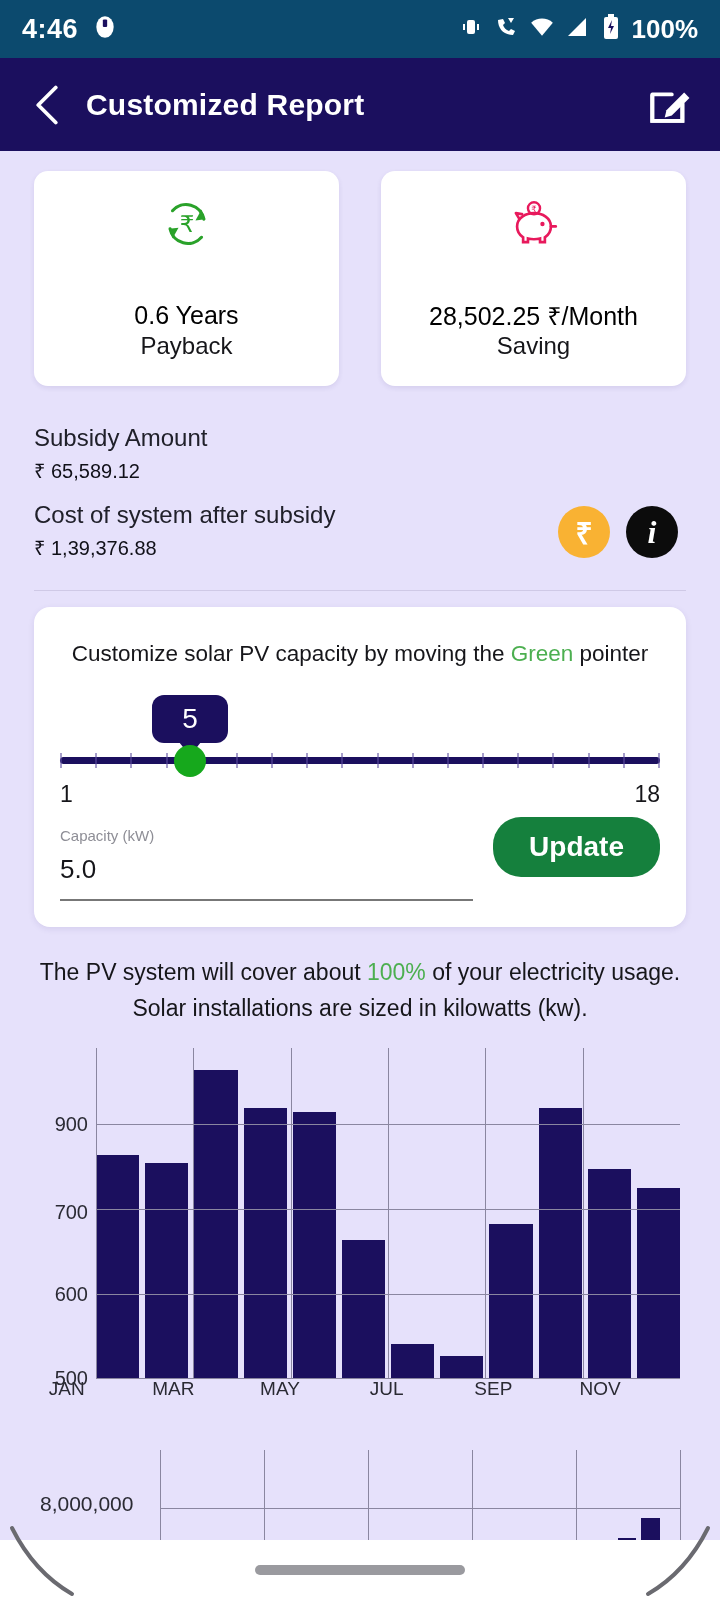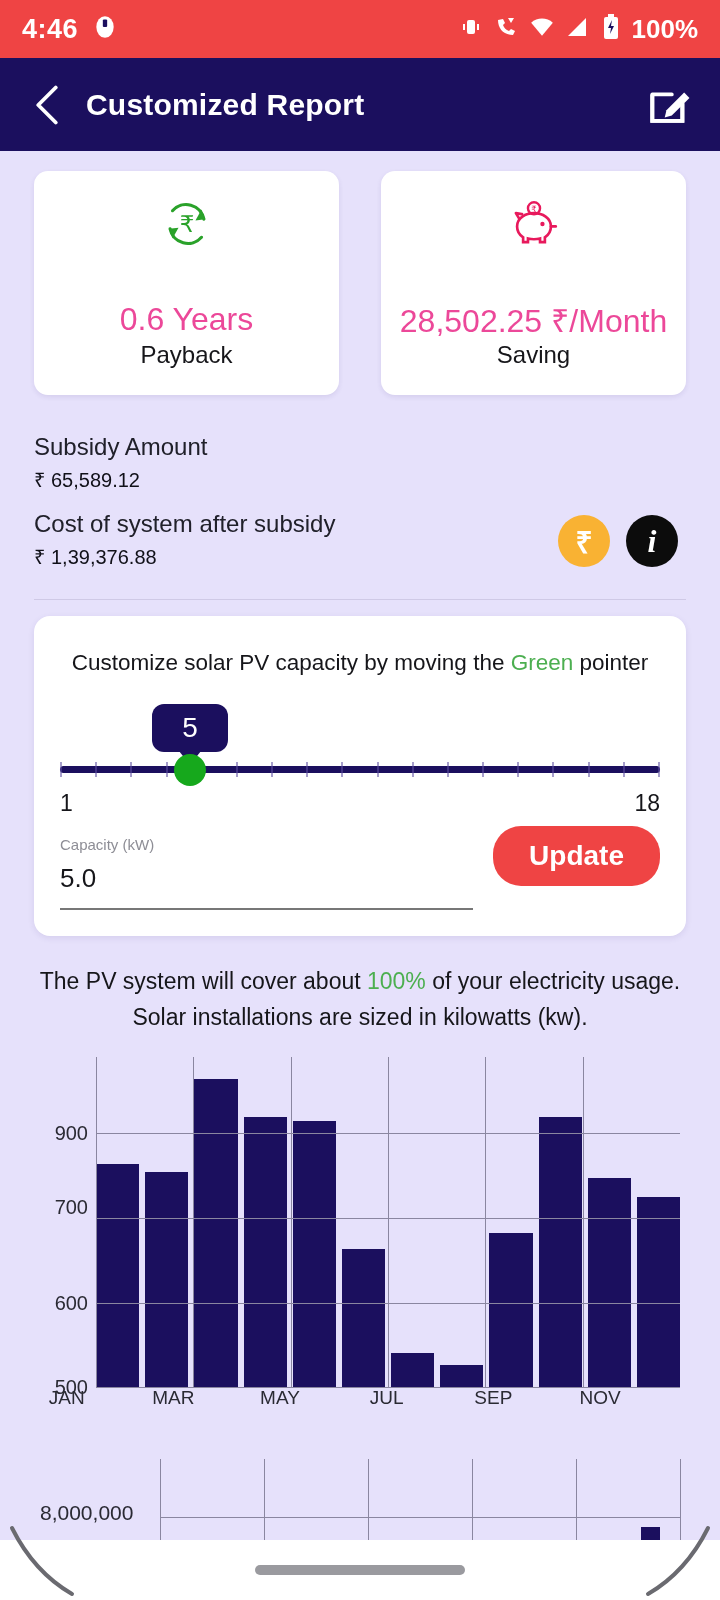--- a/index.html
+++ b/index.html
@@ -6,21 +6,21 @@
   html,body { width:720px; height:1600px; }
   body {
     font-family: "Liberation Sans", sans-serif;
     background:#e6e1fb;
     overflow:hidden;
     position:relative;
   }
 
   
   .statusbar{
-    height:58px; background:#ef4444; color:#fff;
+    height:58px; background:#0c4a6e; color:#fff;
     display:flex; align-items:center; justify-content:space-between;
     padding:0 22px;
   }
   .sb-left{ display:flex; align-items:center; gap:14px; }
   .sb-time{ font-size:27px; font-weight:700; letter-spacing:.5px;}
   .sb-right{ display:flex; align-items:center; gap:11px; }
   .sb-pct{ font-size:26px; font-weight:700; }
   .glyph{ display:inline-block; }
 
   
@@ -37,21 +37,21 @@
     display:flex; gap:42px; padding:20px 34px 0 34px;
   }
   .card{
     flex:1; background:#fff; border-radius:14px;
     padding:22px 10px 26px 10px; text-align:center;
     box-shadow:0 2px 5px rgba(60,40,120,.10);
     min-height:205px;
     display:flex; flex-direction:column; align-items:center; justify-content:space-between;
   }
   .card-icon{ height:62px; display:flex; align-items:center; justify-content:center; }
-  .card-value{ font-size:32px; color:#ec4899; font-weight:400;margin-top:43px; }
+  .card-value{ font-size:25px; color:#000000; font-weight:400;margin-top:43px; }
   .card-label{ font-size:24px; color:#16161a; }
 
   
   .subsidy{
     position:relative;
     padding:34px 34px 0 34px;
   }
   .sub-title{ font-size:24px; color:#20202a; line-height:1.5; }
   .sub-amount{ font-size:20px; color:#101018; line-height:1.55; margin-bottom:10px;}
   .sub-icons{
@@ -105,21 +105,21 @@
     width:32px; height:32px; border-radius:50%; background:#16a81c;
     cursor:pointer;
   }
   .range-lbl{ position:absolute; top:86px; width:100%; display:flex; justify-content:space-between;
                font-size:23px; color:#16161a;}
   .cap-row{ display:flex; align-items:flex-end; gap:20px; margin-top:36px; }
   .cap-field{ flex:1; border-bottom:2px solid #777; padding-bottom:14px; }
   .cap-label{ font-size:15px; color:#8e8e96; }
   .cap-value{ font-size:26px; color:#16161a; margin-top:10px; }
   .update-btn{
-    background:#ef4444; color:#fff; border:none; border-radius:28px;
+    background:#15803d; color:#fff; border:none; border-radius:28px;
     font-family:"Liberation Sans", sans-serif;
     font-size:28px; font-weight:700; padding:14px 36px; margin-bottom:24px;
     cursor:pointer;
   }
 
   
   .note{ text-align:center; font-size:23px; color:#16161a; margin-top:28px; line-height:1.55;}
 
   
   .chart-block{ margin-top:22px; padding:0 40px 0 40px; position:relative; }
@@ -309,21 +309,21 @@
     <span>The PV system will cover about </span><span class="green">100%</span><span> of your electricity usage.</span>
   </div>
   <div>Solar installations are sized in kilowatts (kw).</div>
 </div>
 
 <div class="chart-block">
   <div class="chart">
     <div class="y-lbls">
         <span style="top: 330px;">500</span>
         <span style="top: 245.385px;">600</span>
-        <span style="top: 150px;">700</span>
+        <span style="top: 164px;">700</span>
         <span style="top: 76.1538px;">900</span>
       </div>
     <div class="plot">
       <div class="bars">
           <div class="bar" title="JAN: 764" style="height: 223.385px;"></div>
           <div class="bar" title="FEB: 755" style="height: 215.769px;"></div>
           <div class="bar" title="MAR: 864" style="height: 308px;"></div>
           <div class="bar" title="APR: 820" style="height: 270.769px;"></div>
           <div class="bar" title="MAY: 815" style="height: 266.538px;"></div>
           <div class="bar" title="JUN: 663" style="height: 137.923px;"></div>

